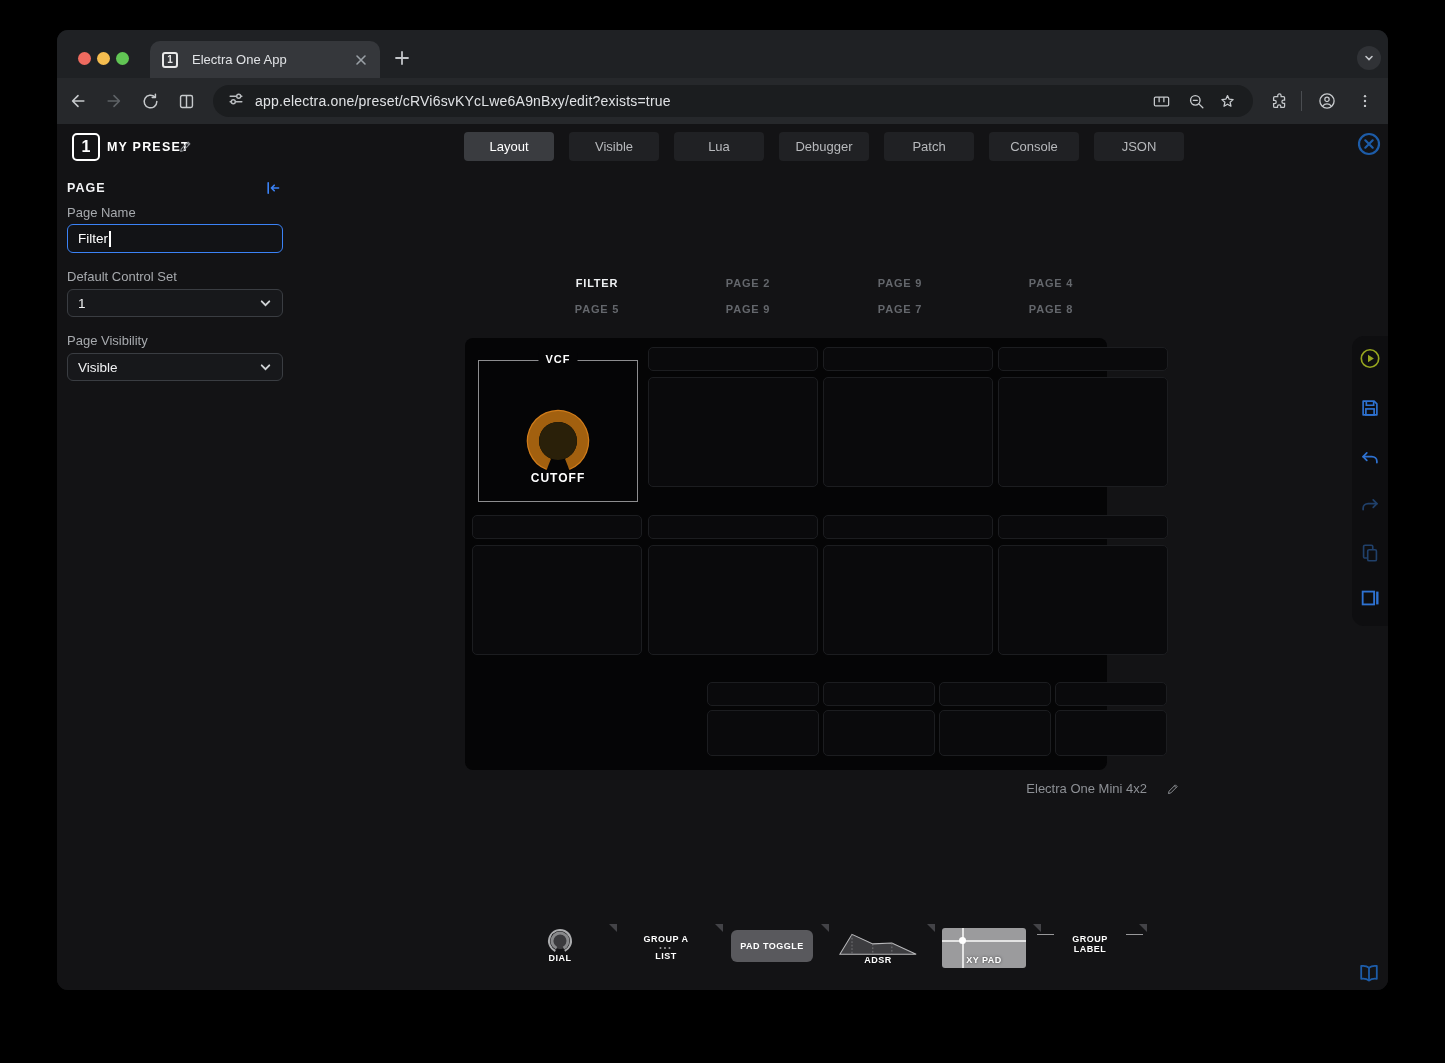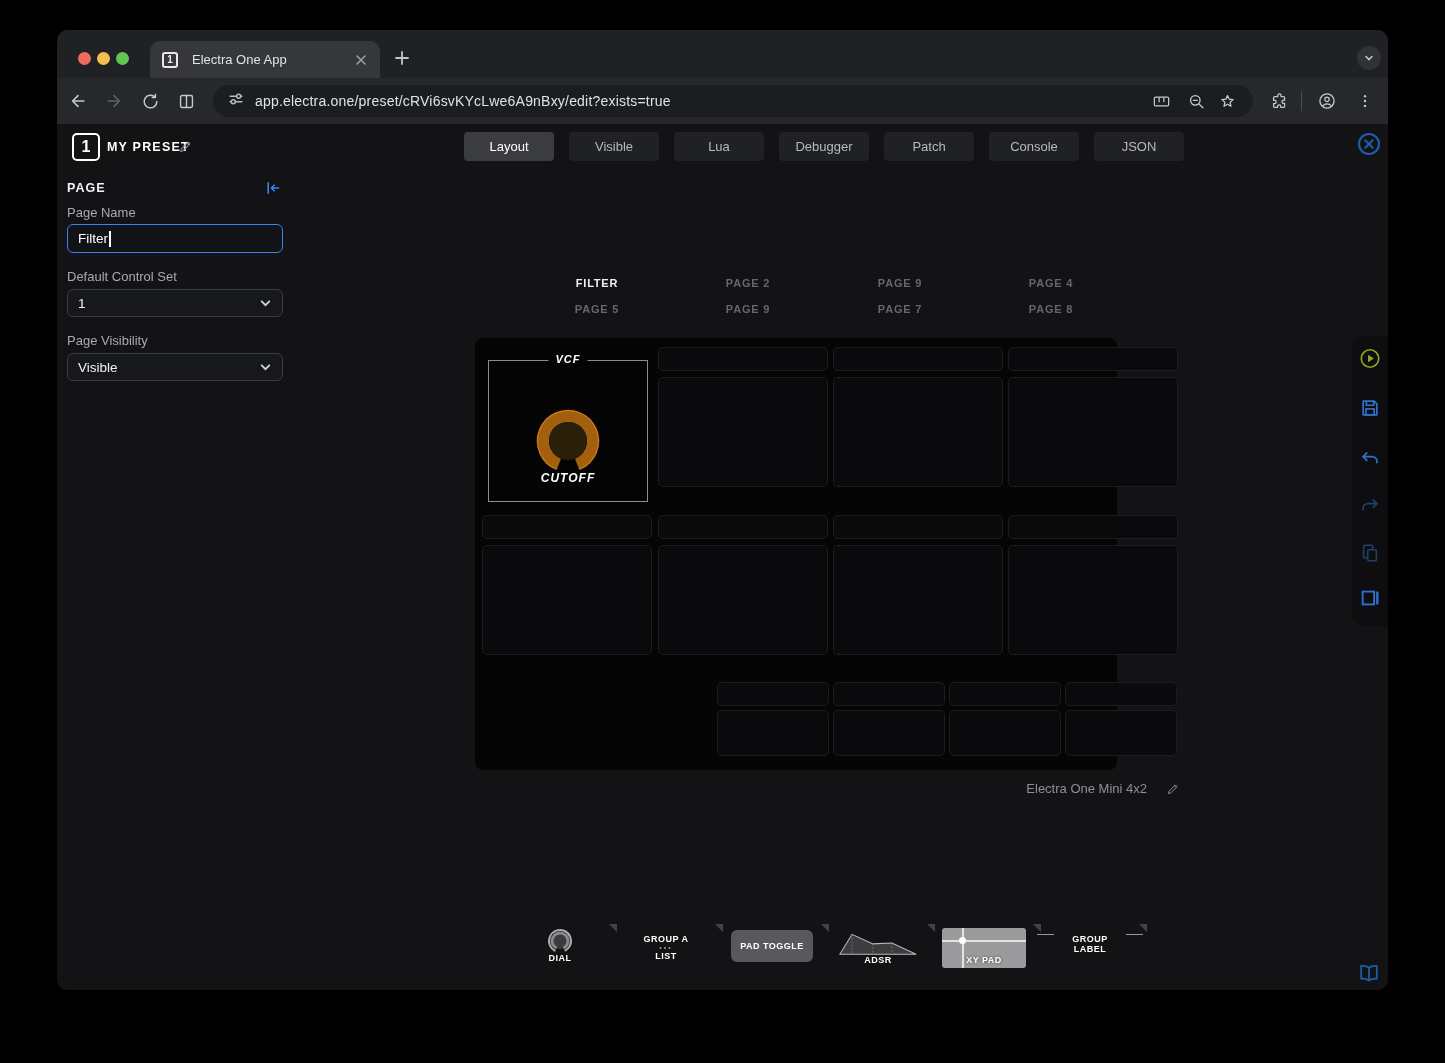--- a/index.html
+++ b/index.html
@@ -29,21 +29,21 @@
   .caret{display:inline-block;width:1.5px;height:16px;background:#fff;margin-left:1px;}
   .fakeselect{position:absolute;left:10px;width:216px;height:28px;background:#17181b;border:1px solid #3a3d42;border-radius:6px;display:flex;align-items:center;padding:0 10px;font-size:13.5px;color:#f0f1f3;}
   .fakeselect svg{margin-left:auto;}
   
   .toptab{position:absolute;top:102px;width:90px;height:29px;border-radius:4px;background:#202124;color:#b7b9bc;font-size:13px;display:flex;align-items:center;justify-content:center;cursor:pointer;}
   .toptab.active{background:#3a3c40;color:#fff;}
   
   .pagetab{position:absolute;width:120px;height:14px;font-size:11px;font-weight:bold;letter-spacing:.8px;color:#64676c;text-align:center;cursor:pointer;}
   .pagetab.active{color:#eef0f2;}
   
-  #canvas{position:absolute;left:418px;top:308px;width:642px;height:432px;background:#050506;border-radius:8px;font-style:italic;}
+  #canvas{position:absolute;left:408px;top:308px;width:642px;height:432px;background:#050506;border-radius:8px;}
   .slot{position:absolute;background:#0a0a0c;border:1px solid #1c1d20;border-radius:5px;}
   #vcf-box{position:absolute;left:13px;top:22px;width:160px;height:142px;border:1px solid #8d8d8f;}
   #vcf-legend{position:absolute;left:50%;top:-8px;transform:translateX(-50%);background:#050506;padding:0 7px;font-size:11px;font-weight:bold;letter-spacing:1px;color:#fff;white-space:nowrap;}
   #cutoff-label{position:absolute;left:0;right:0;bottom:16px;text-align:center;font-size:12px;font-weight:bold;letter-spacing:1px;color:#fff;}
   #knob{position:absolute;left:50%;top:46px;transform:translate(-50%,0);}
   
   #device-caption{position:absolute;top:751px;right:208px;display:flex;align-items:center;gap:19px;font-size:13px;color:#8d9095;}
   
   #rail{position:absolute;left:1295px;top:306px;width:36px;height:290px;background:#0e0e10;border-radius:12px 0 0 12px;}
   .rail-btn{position:absolute;left:7px;width:22px;height:22px;display:flex;align-items:center;justify-content:center;cursor:pointer;}

